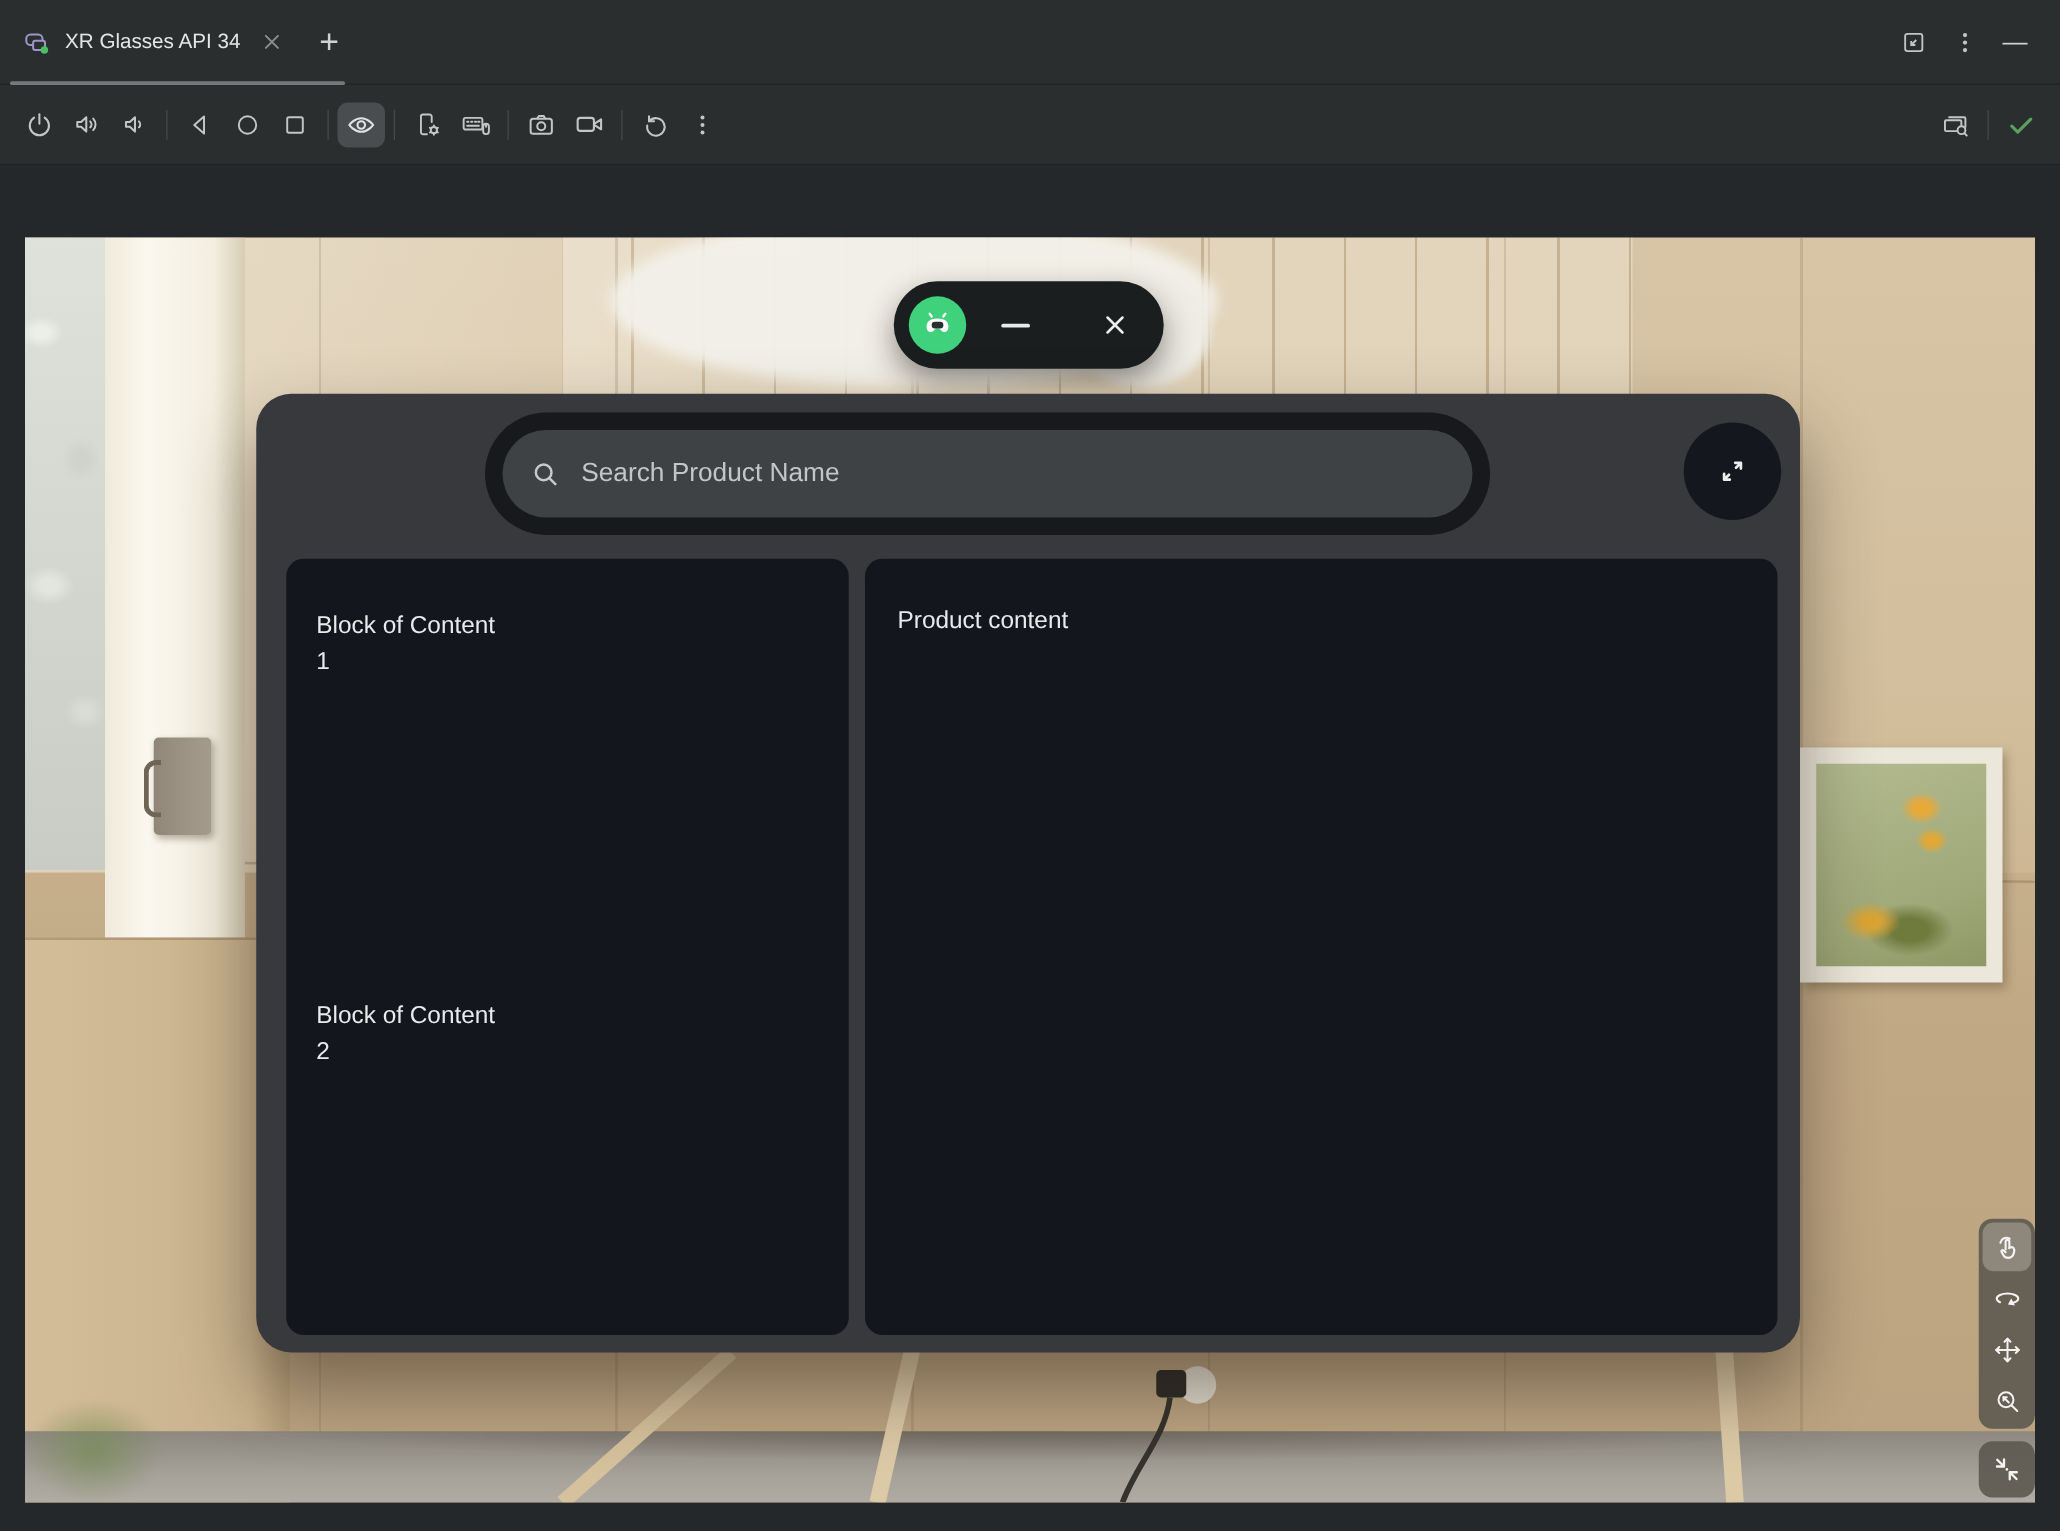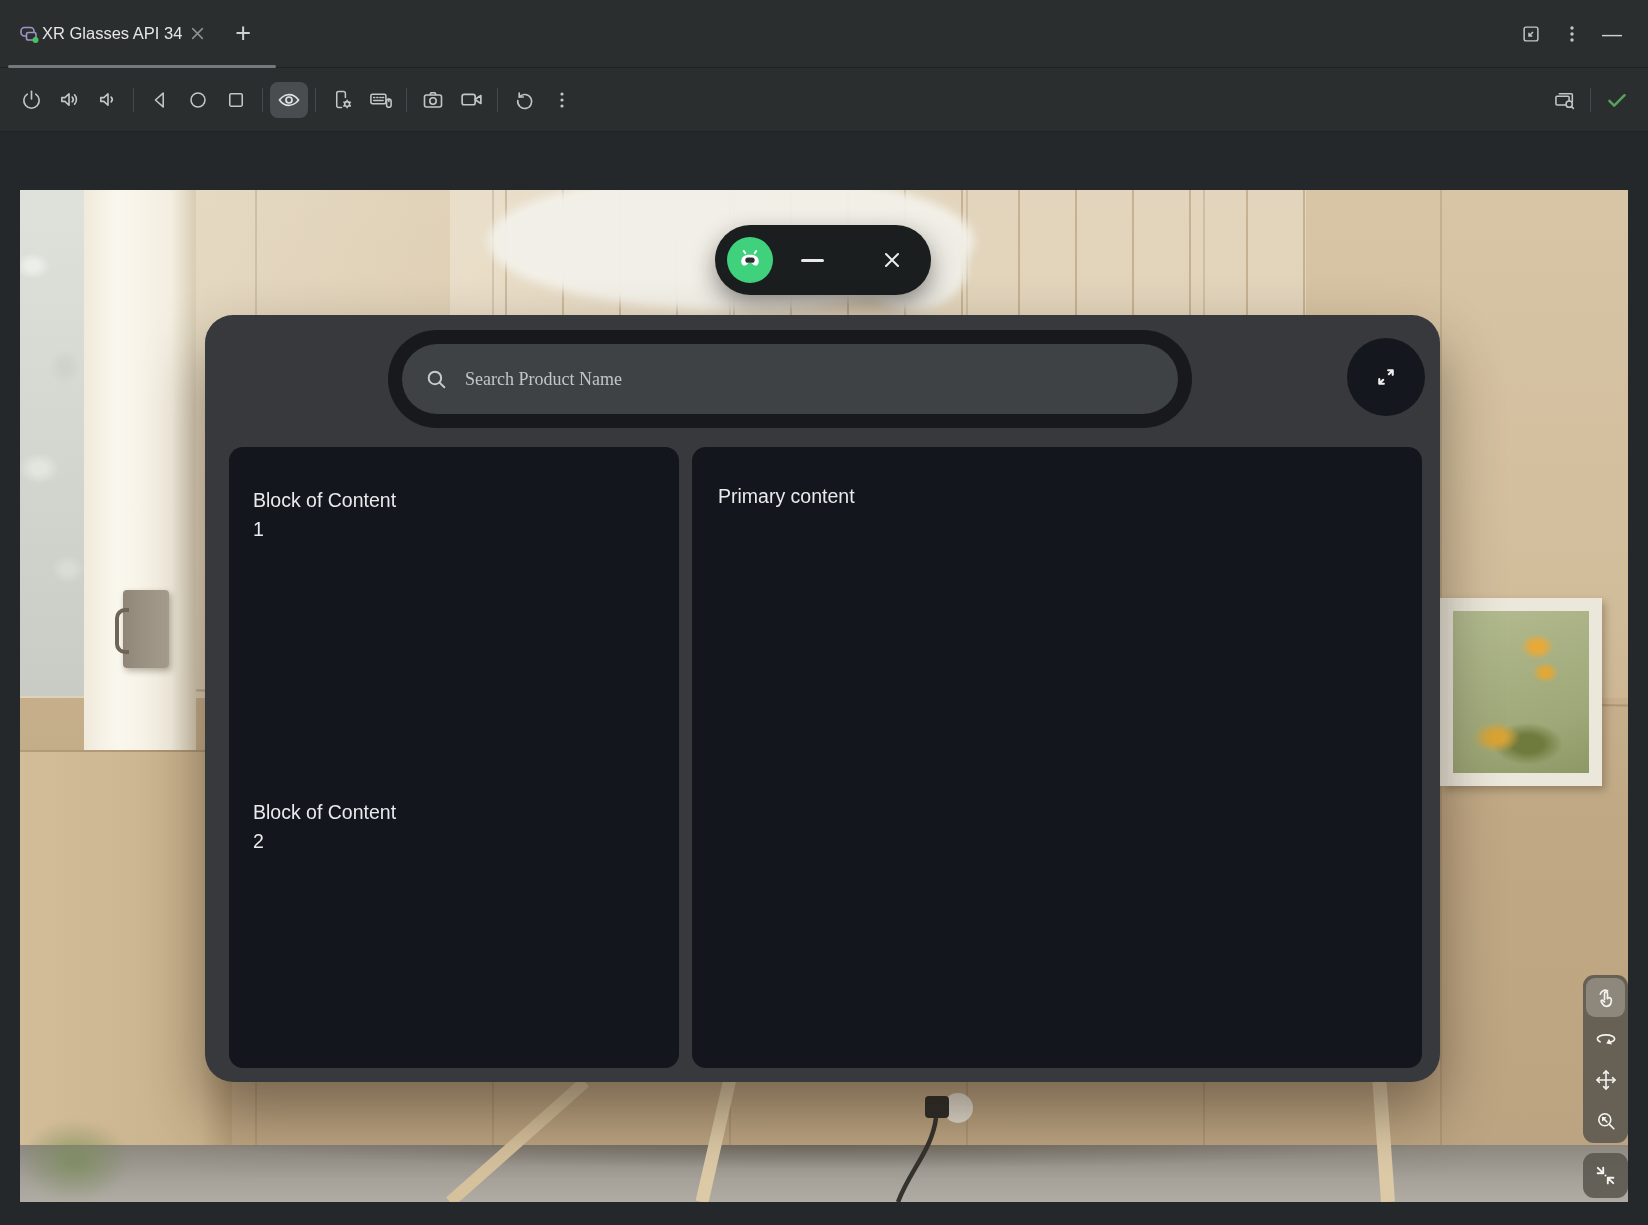--- a/index.html
+++ b/index.html
@@ -9,21 +9,21 @@
     font-family:"Liberation Sans","DejaVu Sans",sans-serif;overflow:hidden;
     -webkit-font-smoothing:antialiased;
   }
   
   .titlebar{position:relative;height:38px;background:#2b2e2f;display:flex;align-items:center;}
   .dots{display:flex;gap:19px;margin-left:13px;}
   .dot{width:13px;height:13px;border-radius:50%;background:#595d5e;}
   .win-title{position:absolute;left:0;right:0;text-align:center;color:#8b8f91;font-weight:bold;font-size:16px;letter-spacing:.2px;}
   
   .tabbar{position:relative;height:68px;background:#2b2e2f;border-bottom:1px solid #202324;display:flex;align-items:center;padding:0 18px;}
-  .tab{display:flex;align-items:center;height:100%;padding-right:4px;}
+  .tab{display:flex;align-items:center;gap:10px;height:100%;padding-right:4px;}
   .tab-label{color:#e4e6e7;font-size:16.5px;}
   .icon-btn{display:flex;align-items:center;justify-content:center;background:none;border:none;padding:0;cursor:pointer;color:#c3c6c7;}
   .tab-close{margin-left:8px;color:#8a8e90;}
   .new-tab{margin-left:26px;color:#cfd2d3;font-size:27px;font-weight:300;line-height:1;}
   .tab-underline{position:absolute;left:8px;bottom:-1px;width:268px;height:3px;border-radius:2px;background:#75797b;}
   .tabbar-right{margin-left:auto;display:flex;align-items:center;gap:20px;padding-right:8px;}
   .minimize-glyph{color:#cfd2d3;font-size:20px;line-height:1;}
   
   .toolbar{height:64px;background:#2b2e2f;border-bottom:1px solid #1f2223;display:flex;align-items:center;padding:0 12px;}
   .tool-btn{width:38px;height:36px;border-radius:8px;}
@@ -71,21 +71,21 @@
     display:flex;align-items:center;box-shadow:0 10px 24px rgba(20,15,10,.45);}
   .headset-circle{width:46px;height:46px;border-radius:50%;background:#40d17c;margin-left:12px;display:flex;align-items:center;justify-content:center;}
   .pill-btn{flex:1;display:flex;align-items:center;justify-content:center;background:none;border:none;cursor:pointer;}
   .pill-dash{width:23px;height:3px;background:#e8eaea;border-radius:2px;}
   
   .app-panel{position:absolute;left:185px;top:125px;width:1235px;height:767px;border-radius:28px;background:#37393c;
     box-shadow:0 30px 60px rgba(35,25,15,.45);}
   .search-outer{position:absolute;left:183px;top:15px;width:804px;height:98px;border-radius:49px;background:#17191c;
     display:flex;align-items:center;padding:14px;}
   .search-inner{flex:1;height:70px;border-radius:35px;background:#3e4245;display:flex;align-items:center;padding:0 22px;gap:14px;}
-  .search-input{flex:1;background:transparent;border:none;outline:none;color:#dadcde;font-size:18px;font-family:Liberation Serif, serif;}
+  .search-input{flex:1;background:transparent;border:none;outline:none;color:#dadcde;font-size:21px;font-family:Liberation Sans, sans-serif;}
   .search-input::placeholder{color:#c3c6c8;opacity:1;}
   .expand-circle{position:absolute;left:1142px;top:23px;width:78px;height:78px;border-radius:50%;background:#14171e;
     display:flex;align-items:center;justify-content:center;border:none;cursor:pointer;}
   .card{position:absolute;top:132px;height:621px;border-radius:14px;background:#13161d;}
   .card-left{left:24px;width:450px;}
   .card-right{left:487px;width:730px;}
   .block{position:absolute;left:24px;right:24px;}
   .block-0{top:38px;} .block-1{top:350px;}
   .block-title{color:#e8eaec;font-size:19.5px;line-height:30px;}
   .block-value{color:#e8eaec;font-size:19.5px;line-height:28px;}
@@ -319,21 +319,21 @@
           <div class="block-title">Block of Content</div>
           <div class="block-value">1</div>
         </div>
         <div class="block block-1">
           <div class="block-title">Block of Content</div>
           <div class="block-value">2</div>
         </div>
       </div>
 
       <div class="card card-right">
-        <div class="primary-label">Primary content</div>
+        <div class="primary-label">Product content</div>
       </div>
     </div>
 
     <div class="view-toolbar">
       <button class="view-btn selected">
         <svg width="24" height="24" viewBox="0 0 24 24" fill="none" stroke="currentColor" stroke-width="1.7" stroke-linecap="round" stroke-linejoin="round">
           <path d="M6.3 8.2a5 5 0 0 1 7.4-3.3"></path>
           <path d="M10.5 13.5V7.4a1.5 1.5 0 0 1 3 0v5.1"></path>
           <path d="M13.5 12.5c0-1 2.9-1.2 3.6.3.6 1.3.2 3.6-.6 5.2-.8 1.6-2 2.3-4 2.3-1.9 0-2.9-.6-3.7-2.1l-1.6-2.7c-.5-.9.7-1.9 1.6-1.2l1.7 1.5"></path>
         </svg>

